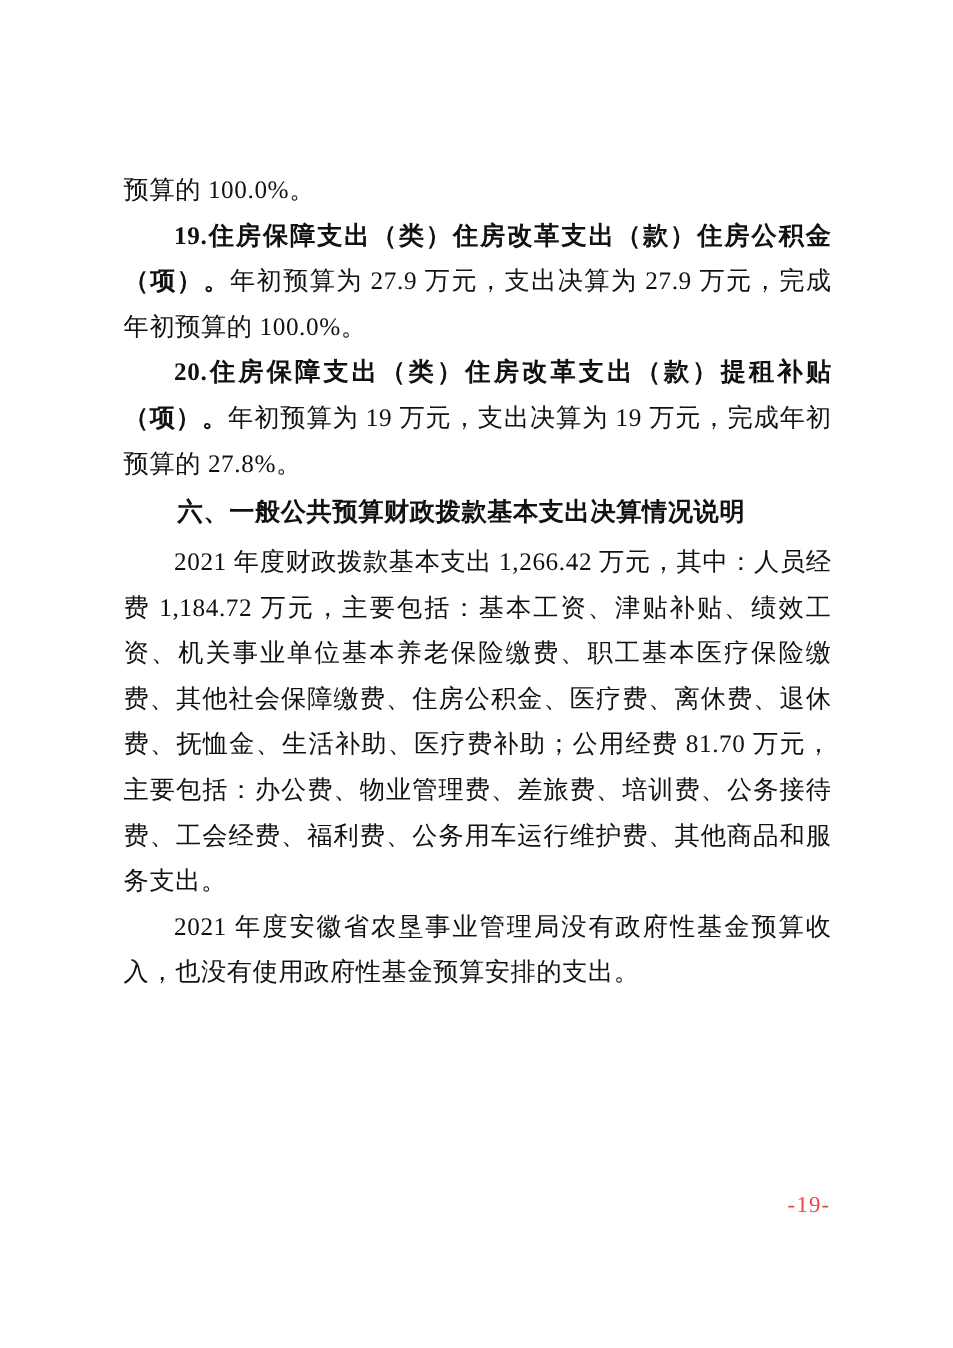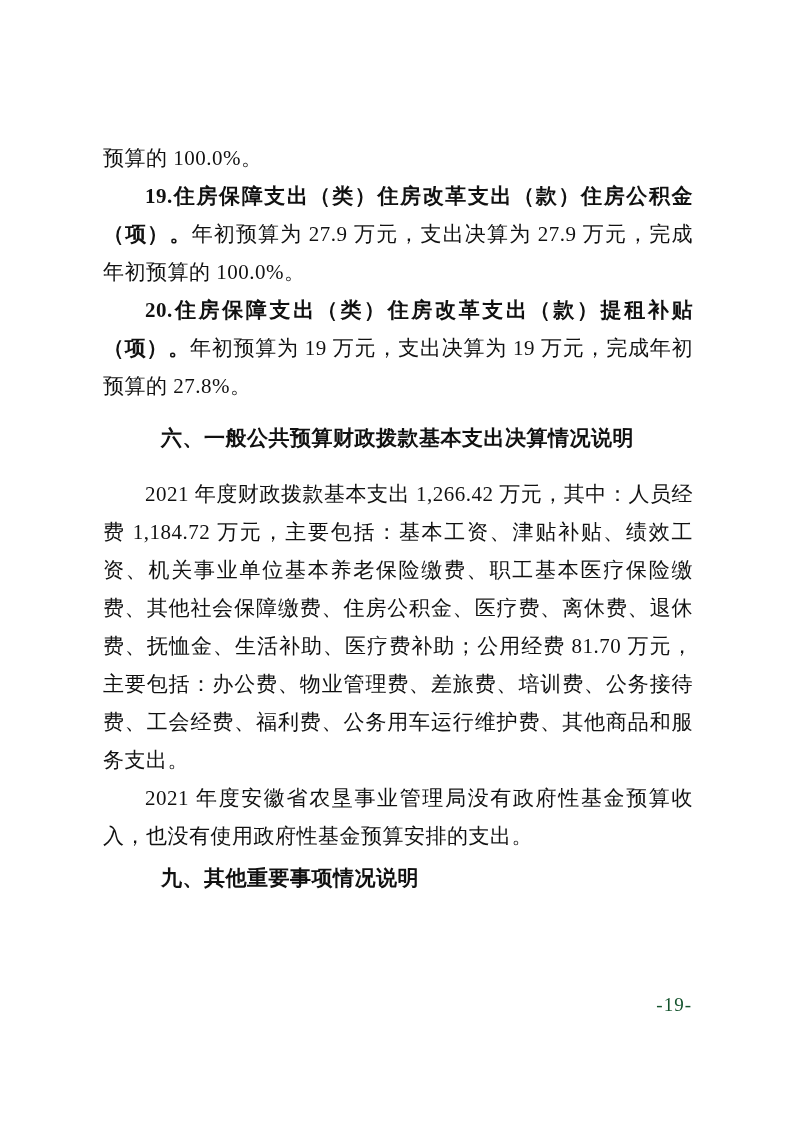--- a/index.html
+++ b/index.html
@@ -30,39 +30,39 @@
     text-justify: inter-character;
     letter-spacing: 0.5px;
   }
   .indent {
     text-indent: 2em;
   }
   .item-title {
     font-weight: 700;
   }
   .section-heading {
-    margin: 16px;
+    margin: 3px;
     font-size: 21px;
     line-height: 38px;
     font-weight: 700;
-    font-family: Liberation Mono, monospace;
+    font-family: Liberation Sans, sans-serif;
     text-indent: 2em;
     letter-spacing: 0.5px;
   }
   .section-heading.last {
     margin-top: 6px;
   }
   .page-number {
     position: absolute;
     top: 994px;
     right: 102px;
     font-size: 19px;
     line-height: 22px;
     font-family: "Liberation Serif", "DejaVu Serif", serif;
-    color: #14532d;
+    color: #ef4444;
     letter-spacing: 1px;
   }
 </style>
 </head>
 <body>
 
 <div class="page">
   <div class="content">
 
     <p class="body-para">预算的 100.0%。</p>
@@ -73,18 +73,17 @@
 
     <h2 class="section-heading">六、一般公共预算财政拨款基本支出决算情况说明</h2>
 
     <p class="body-para indent">2021 年度财政拨款基本支出 1,266.42 万元，其中：人员经费 1,184.72 万元，主要包括：基本工资、津贴补贴、绩效工资、机关事业单位基本养老保险缴费、职工基本医疗保险缴费、其他社会保障缴费、住房公积金、医疗费、离休费、退休费、抚恤金、生活补助、医疗费补助；公用经费 81.70 万元，主要包括：办公费、物业管理费、差旅费、培训费、公务接待费、工会经费、福利费、公务用车运行维护费、其他商品和服务支出。</p>
 
 
     <p class="body-para indent">2021 年度安徽省农垦事业管理局没有政府性基金预算收入，也没有使用政府性基金预算安排的支出。</p>
 
 
 
-    <h2 class="section-heading last">九、其他重要事项情况说明</h2>
 
   </div>
 
   <div class="page-number">-19-</div>
 </div>
 
 </body></html>

